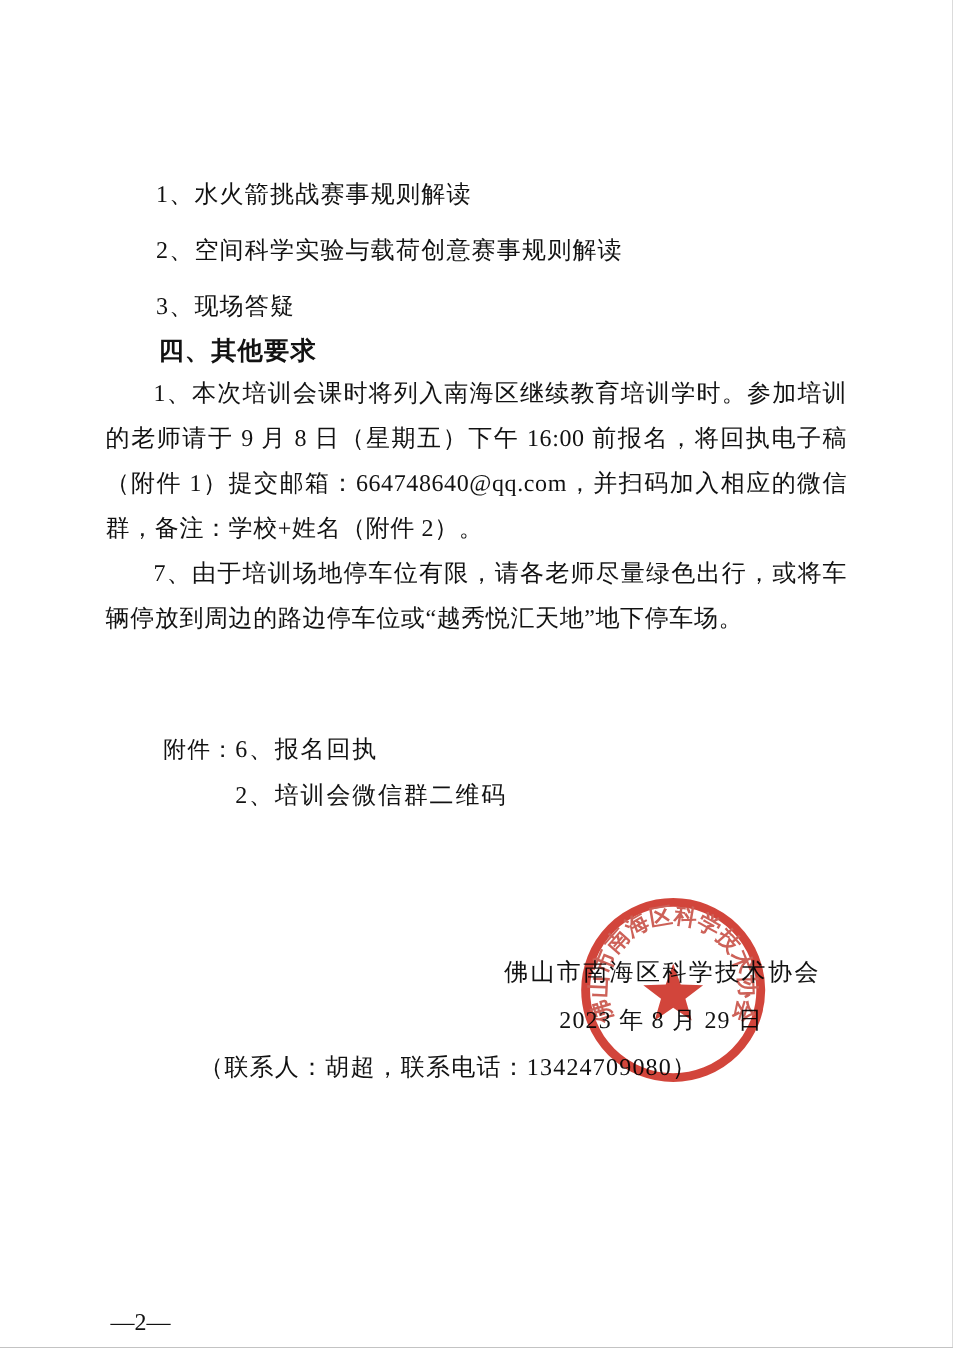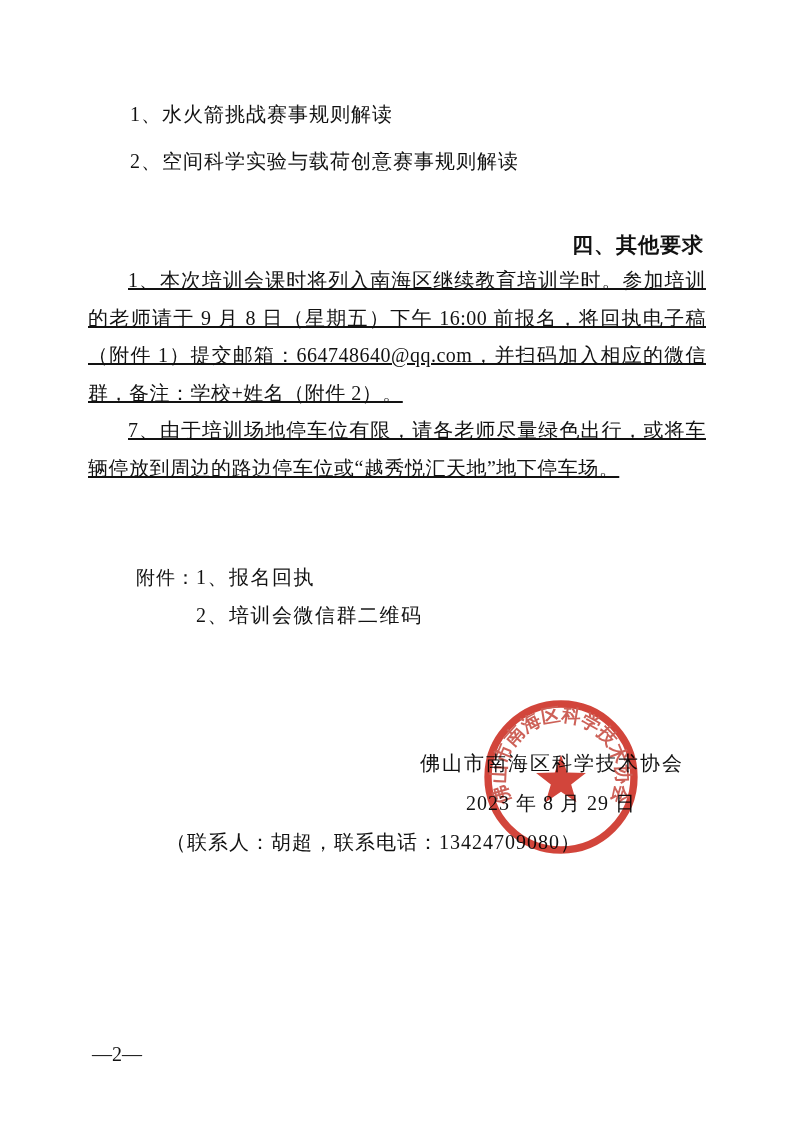--- a/index.html
+++ b/index.html
@@ -5,42 +5,40 @@
   html,body{margin:0;padding:0;background:#9b9b9b;}
   .page{
     position:relative;
     width:794px;height:1123px;
     margin:0 auto;
     background:#ffffff;
     font-family:"Liberation Serif","DejaVu Serif",serif;
     color:#121212;
     overflow:hidden;
   }
-  .abs{position:absolute;}
+  .abs{position:absolute;margin-top:48px;}
   .agenda-item{
     left:90px;right:90px;
     font-size:20px;line-height:24px;
     text-indent:2em;
     letter-spacing:1px;
     white-space:nowrap;
   }
   .section-heading{
     left:90px;right:90px;
     font-size:21px;line-height:24px;
     text-indent:2em;
     font-family:"Liberation Sans","DejaVu Sans",sans-serif;
     font-weight:700;
     letter-spacing:1px;
-    text-align:right;
   }
   .body-block{
     left:88px;right:88px;
     font-size:20px;line-height:37.5px;
     text-align:justify;
-    text-decoration:underline;
   }
   .body-block p{
     margin:0;
     text-indent:2em;
     letter-spacing:0.5px;
   }
   .attach-label{
     left:136px;
     font-size:19px;line-height:37.5px;
     letter-spacing:1px;
@@ -67,31 +65,32 @@
   }
   .seal svg{width:100%;height:100%;}
 </style>
 </head>
 <body>
 
 <div class="page">
 
   <div class="abs agenda-item" style="top:102px">1、水火箭挑战赛事规则解读</div>
   <div class="abs agenda-item" style="top:149px">2、空间科学实验与载荷创意赛事规则解读</div>
+  <div class="abs agenda-item" style="top:196px">3、现场答疑</div>
 
   <div class="abs section-heading" style="top:233px">四、其他要求</div>
 
   <div class="abs body-block" style="top:262px">
     <p>1、本次培训会课时将列入南海区继续教育培训学时。参加培训的老师请于 9 月 8 日（星期五）下午 16:00 前报名，将回执电子稿（附件 1）提交邮箱：664748640@qq.com，并扫码加入相应的微信群，备注：学校+姓名（附件 2）。</p>
     <p>7、由于培训场地停车位有限，请各老师尽量绿色出行，或将车辆停放到周边的路边停车位或“越秀悦汇天地”地下停车场。</p>
   </div>
 
   <div class="abs attach-label" style="top:559px">附件：</div>
   <div class="abs attach-list" style="top:559px">
-    <div>1、报名回执</div>
+    <div>6、报名回执</div>
     <div>2、培训会微信群二维码</div>
   </div>
 
   <div class="abs sig-line sig-org" style="top:751px">佛山市南海区科学技术协会</div>
   <div class="abs sig-line sig-date" style="top:791px">2023 年 8 月 29 日</div>
   <div class="abs sig-line sig-contact" style="top:830px">（联系人：胡超，联系电话：13424709080）</div>
 
   <div class="abs seal">
     <svg viewBox="0 0 200 200">
       <circle cx="100" cy="100" r="89" fill="none" stroke="#cf372c" stroke-width="9"></circle>

